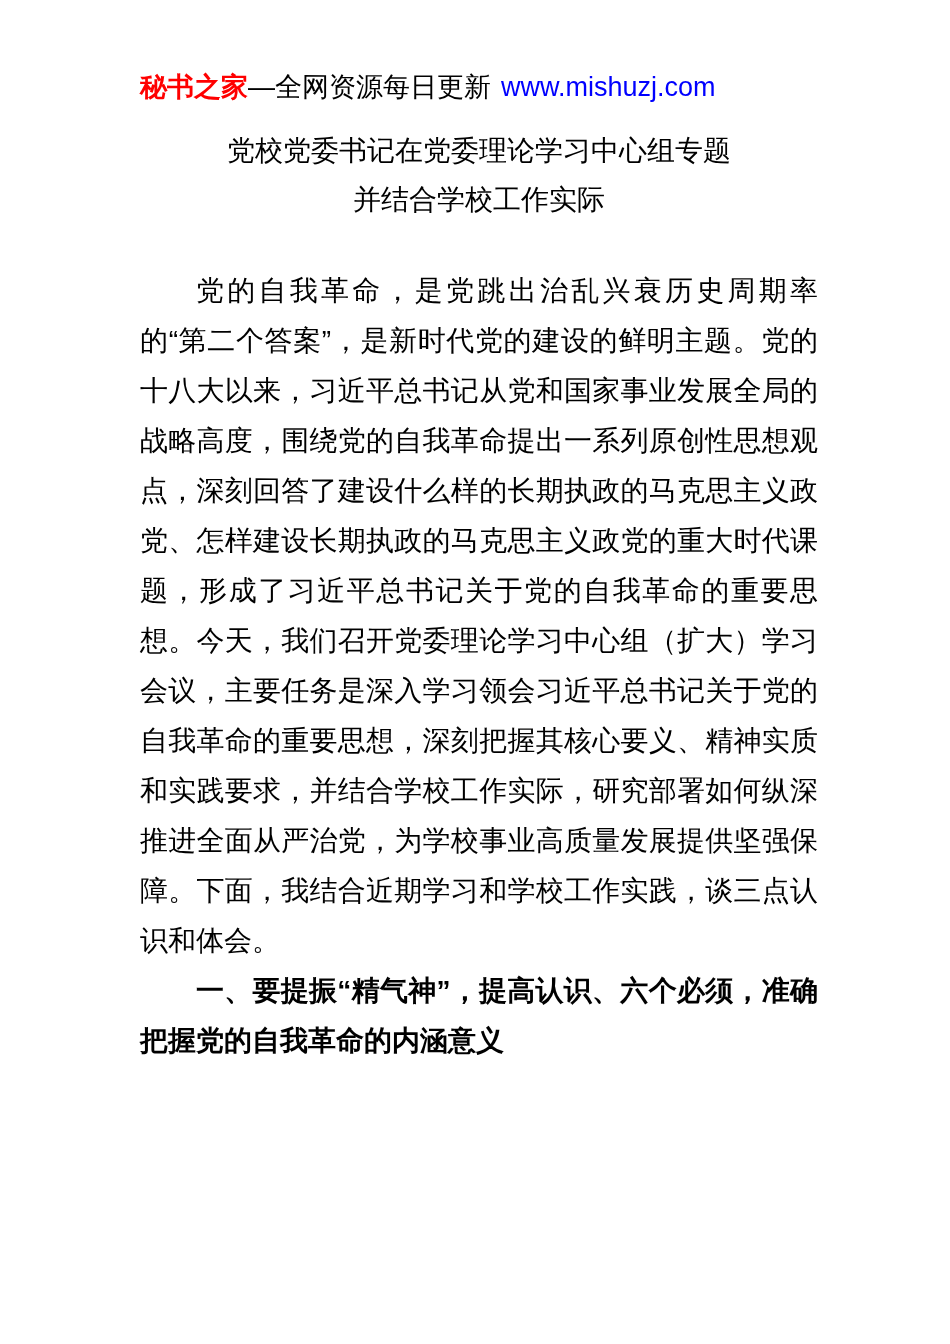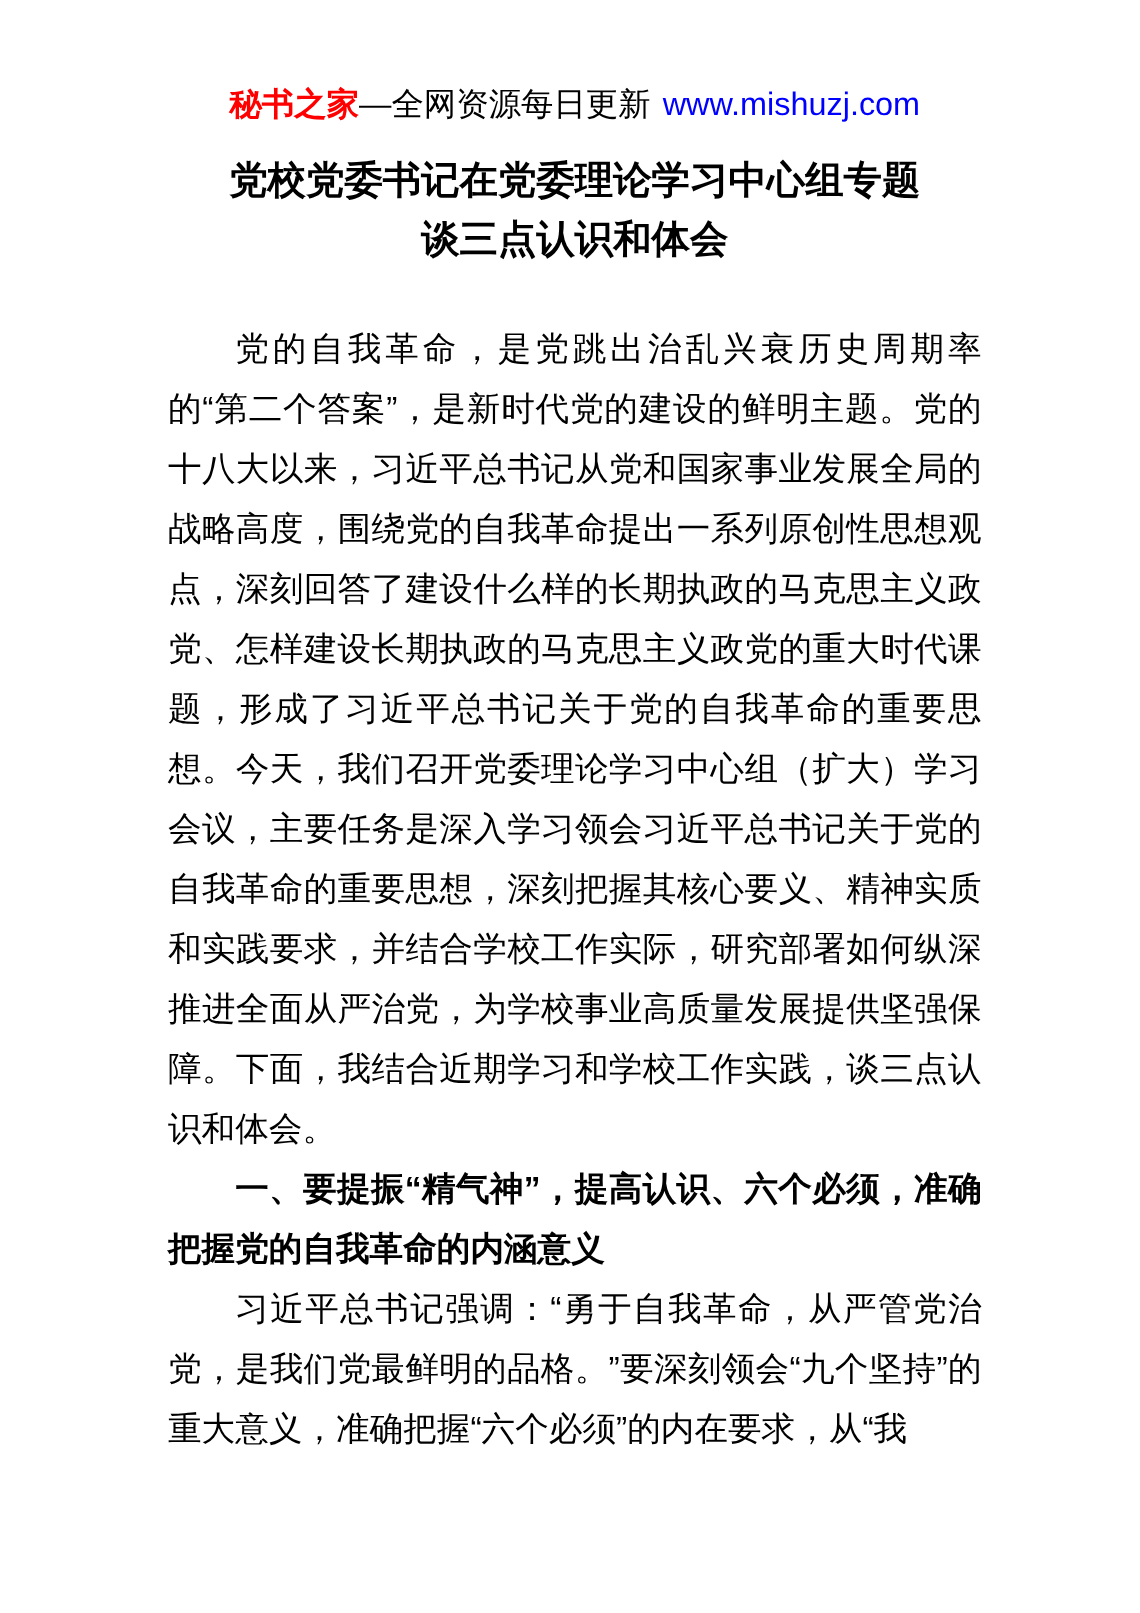--- a/index.html
+++ b/index.html
@@ -15,42 +15,42 @@
     overflow: hidden;
     font-family: "Liberation Sans", sans-serif;
     color: #000000;
   }
   .content {
     margin-left: 140px;
     width: 678px;
   }
   .banner {
     padding-top: 70px;
-    text-align: center;
+    text-align: left;
     font-size: 27px;
     line-height: 34px;
     white-space: nowrap;
   }
   .banner .brand {
     color: #ff0000;
     font-weight: bold;
   }
   .banner .dash,
   .banner .tagline {
     color: #000000;
   }
   .banner .url {
     color: #0000ff;
     text-decoration: none;
     margin-left: 10px;
   }
   .title {
     margin: 22px 0 0 0;
-    font-size: 32px;
-    font-weight: bold;
+    font-size: 28px;
+    font-weight: normal;
     text-align: center;
     line-height: 49px;
     color: #000000;
   }
   .bodytext {
     margin-top: 42px;
     font-size: 28px;
     line-height: 50px;
     text-align: justify;
   }
@@ -69,23 +69,22 @@
 
 <div class="page">
   <div class="content">
 
     <div class="banner">
       <span class="brand">秘书之家</span><span class="dash">—</span><span class="tagline">全网资源每日更新</span><a class="url">www.mishuzj.com</a>
     </div>
 
     <h1 class="title">
       <span>党校党委书记在党委理论学习中心组专题</span><br>
-      <span>谈三点认识和体会</span>
+      <span>并结合学校工作实际</span>
     </h1>
 
     <div class="bodytext">
       <p class="para">党的自我革命，是党跳出治乱兴衰历史周期率的“第二个答案”，是新时代党的建设的鲜明主题。党的十八大以来，习近平总书记从党和国家事业发展全局的战略高度，围绕党的自我革命提出一系列原创性思想观点，深刻回答了建设什么样的长期执政的马克思主义政党、怎样建设长期执政的马克思主义政党的重大时代课题，形成了习近平总书记关于党的自我革命的重要思想。今天，我们召开党委理论学习中心组（扩大）学习会议，主要任务是深入学习领会习近平总书记关于党的自我革命的重要思想，深刻把握其核心要义、精神实质和实践要求，并结合学校工作实际，研究部署如何纵深推进全面从严治党，为学校事业高质量发展提供坚强保障。下面，我结合近期学习和学校工作实践，谈三点认识和体会。</p>
       <p class="para heading">一、要提振“精气神”，提高认识、六个必须，准确把握党的自我革命的内涵意义</p>
-      <p class="para">习近平总书记强调：“勇于自我革命，从严管党治党，是我们党最鲜明的品格。”要深刻领会“九个坚持”的重大意义，准确把握“六个必须”的内在要求，从“我</p>
     </div>
 
   </div>
 </div>
 
 </body></html>

